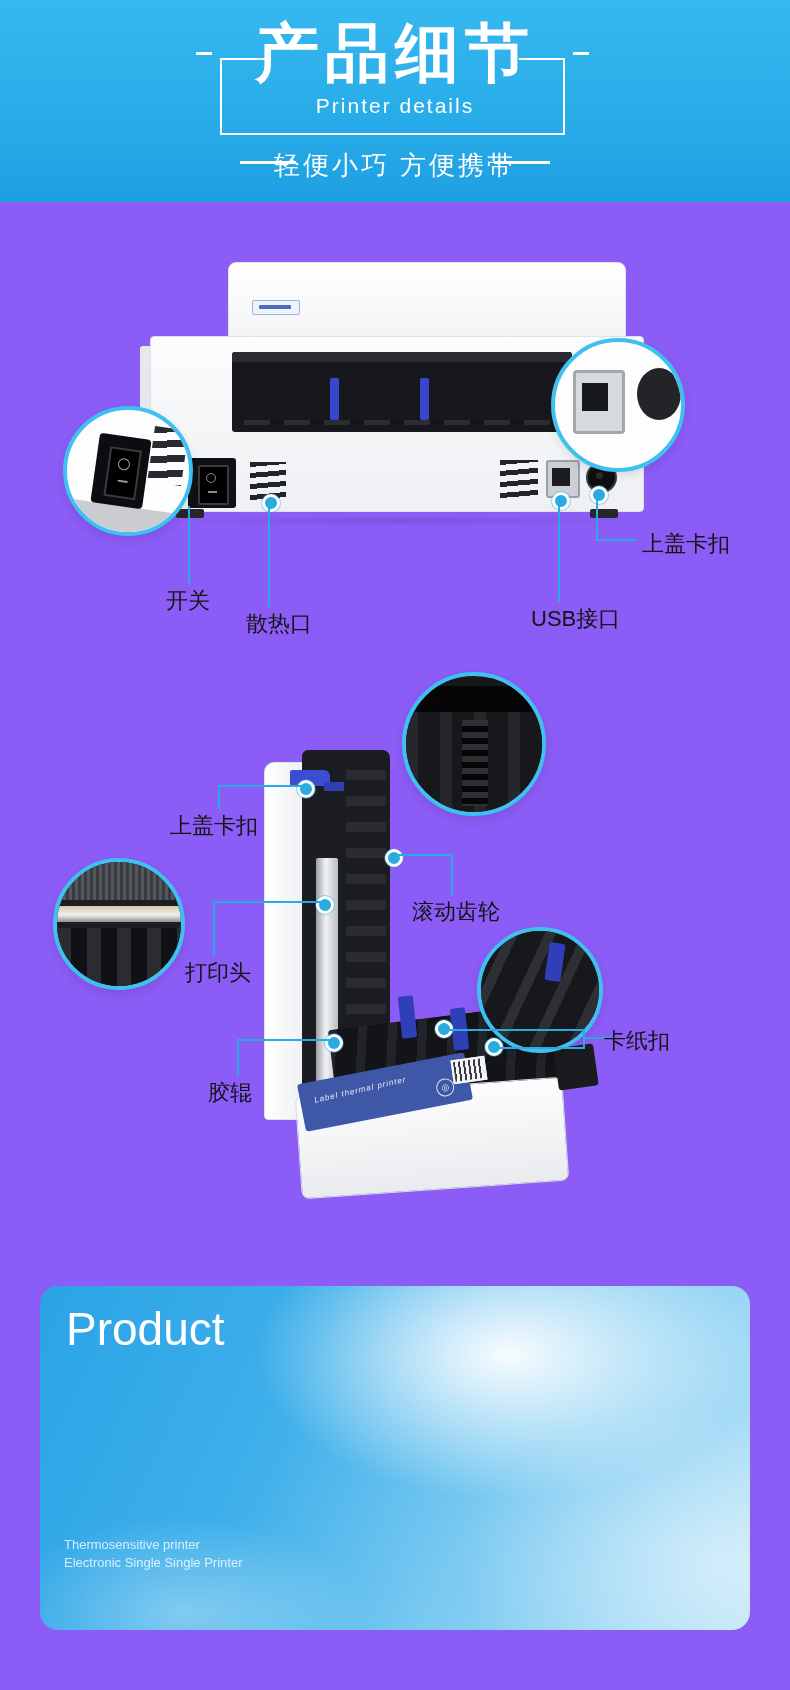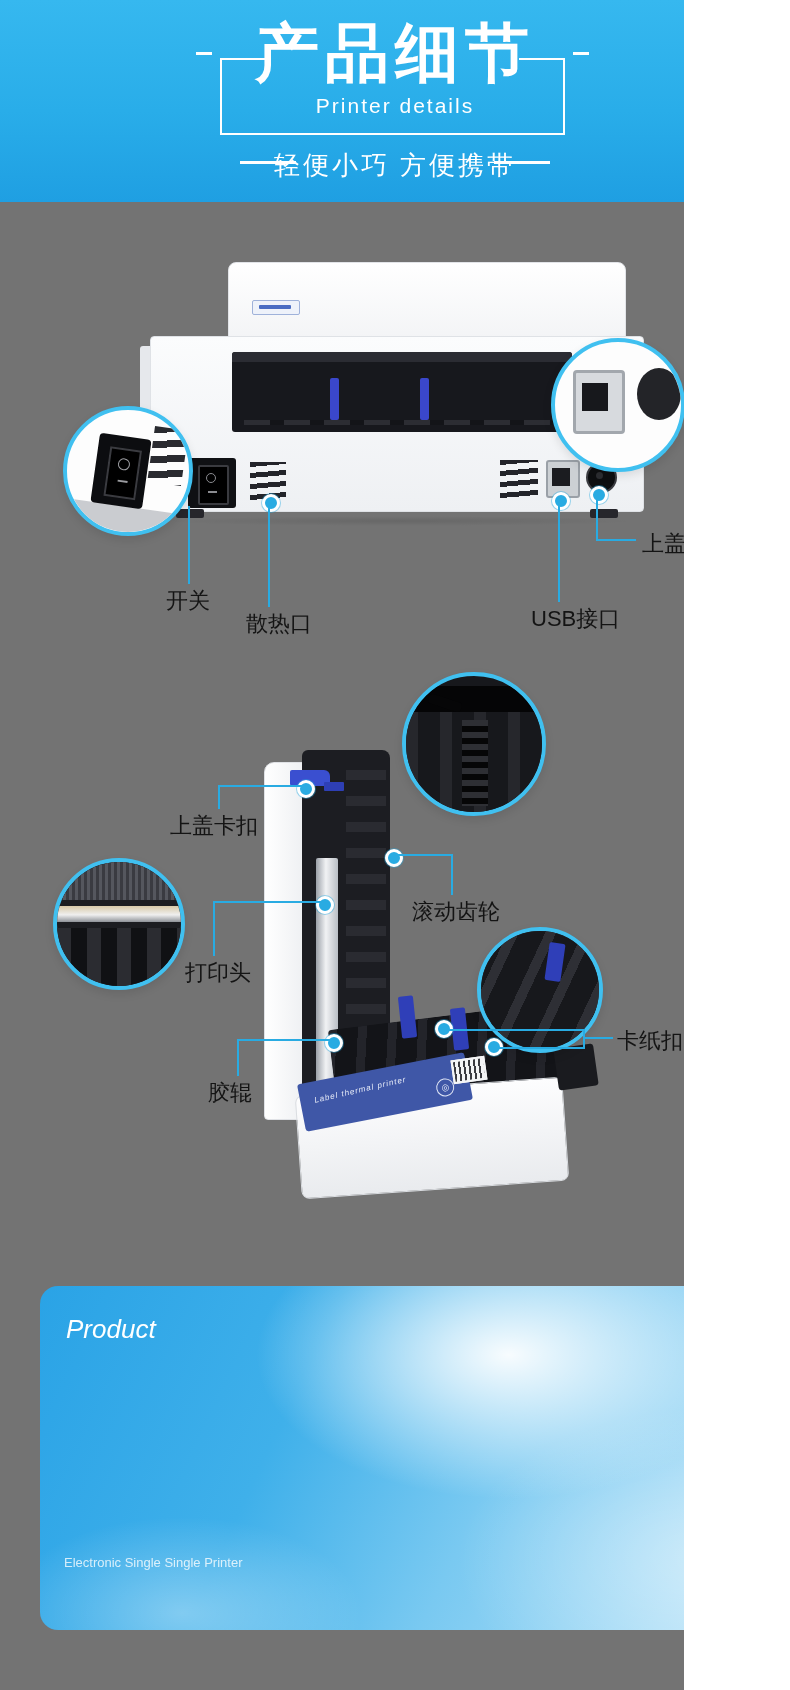--- a/index.html
+++ b/index.html
@@ -1,16 +1,16 @@
 <!DOCTYPE html>
 <html><head>
 <meta charset="utf-8">
 <style>
   html,body{margin:0;padding:0;background:#ffffff;}
-  #canvas{position:relative;width:684px;height:1690px;background:#737373;overflow:hidden;
+  #canvas{position:relative;width:790px;height:1690px;background:#8b5cf6;overflow:hidden;
           font-family:"Liberation Sans", sans-serif;}
   .abs{position:absolute;}
 
   
   .header-bg{left:0;top:0;width:790px;height:202px;
              background:linear-gradient(180deg,#36b8ef 0%,#29ade9 55%,#1f9fe2 100%);}
   .hline{background:#ffffff;}
   .frame-left {left:220px;top:58px;width:2px;height:77px;}
   .frame-right{left:563px;top:58px;width:2px;height:77px;}
   .frame-bottom{left:220px;top:133px;width:345px;height:2px;}
@@ -153,30 +153,30 @@
   .c2-roll-dot{left:325px;top:1034px;}
   .c2-roll-hline{left:237px;top:1039px;width:94px;height:2px;}
   .c2-roll-vline{left:237px;top:1039px;width:2px;height:37px;}
   .c2-roll-text{left:208px;top:1078px;}
   .c2-jam-dot1{left:435px;top:1020px;}
   .c2-jam-dot2{left:485px;top:1038px;}
   .c2-jam-hline1{left:447px;top:1029px;width:138px;height:2px;}
   .c2-jam-hline2{left:497px;top:1047px;width:88px;height:2px;}
   .c2-jam-vline{left:583px;top:1029px;width:2px;height:20px;}
   .c2-jam-hline3{left:585px;top:1037px;width:28px;height:2px;}
-  .c2-jam-text{left:617px;top:1026px;}
+  .c2-jam-text{left:604px;top:1026px;}
 
   
   .footer-box{left:40px;top:1286px;width:710px;height:344px;border-radius:18px;
     background:
       radial-gradient(ellipse 420px 240px at 66% 20%, rgba(255,255,255,0.95), rgba(255,255,255,0) 60%),
       radial-gradient(ellipse 480px 280px at 96% 80%, rgba(255,255,255,0.45), rgba(255,255,255,0) 55%),
       radial-gradient(ellipse 300px 160px at 20% 95%, rgba(255,255,255,0.35), rgba(255,255,255,0) 60%),
       linear-gradient(115deg,#2aa3e6 0%,#3fb0ea 35%,#79c9f1 62%,#b9e3f8 100%);}
-  .footer-en{left:66px;top:1310px;width:400px;color:#ffffff;font-size:26px;line-height:39px;font-weight:400;font-style:italic;}
+  .footer-en{left:66px;top:1310px;width:400px;color:#ffffff;font-size:46px;line-height:39px;font-weight:400;}
   .footer-zh{left:66px;top:1418px;width:500px;color:#ffffff;font-size:47px;font-weight:500;letter-spacing:2px;}
   .footer-note{left:64px;width:420px;color:rgba(255,255,255,0.78);font-size:13px;line-height:18px;}
   .footer-note1{top:1536px;}
   .footer-note2{top:1554px;}
 </style>
 </head>
 <body>
 
 <div id="canvas">
 
@@ -312,15 +312,16 @@
   <div class="abs cline c2-jam-hline1"></div>
   <div class="abs cline c2-jam-hline2"></div>
   <div class="abs cline c2-jam-vline"></div>
   <div class="abs cline c2-jam-hline3"></div>
   <div class="abs clabel c2-jam-text">卡纸扣</div>
 
   <div class="abs footer-box"></div>
   <div class="abs footer-en">
     <div>Product</div>
   </div>
+  <div class="abs footer-note footer-note1">Thermosensitive printer</div>
   <div class="abs footer-note footer-note2">Electronic Single Single Printer</div>
 
 </div>
 
 </body></html>

